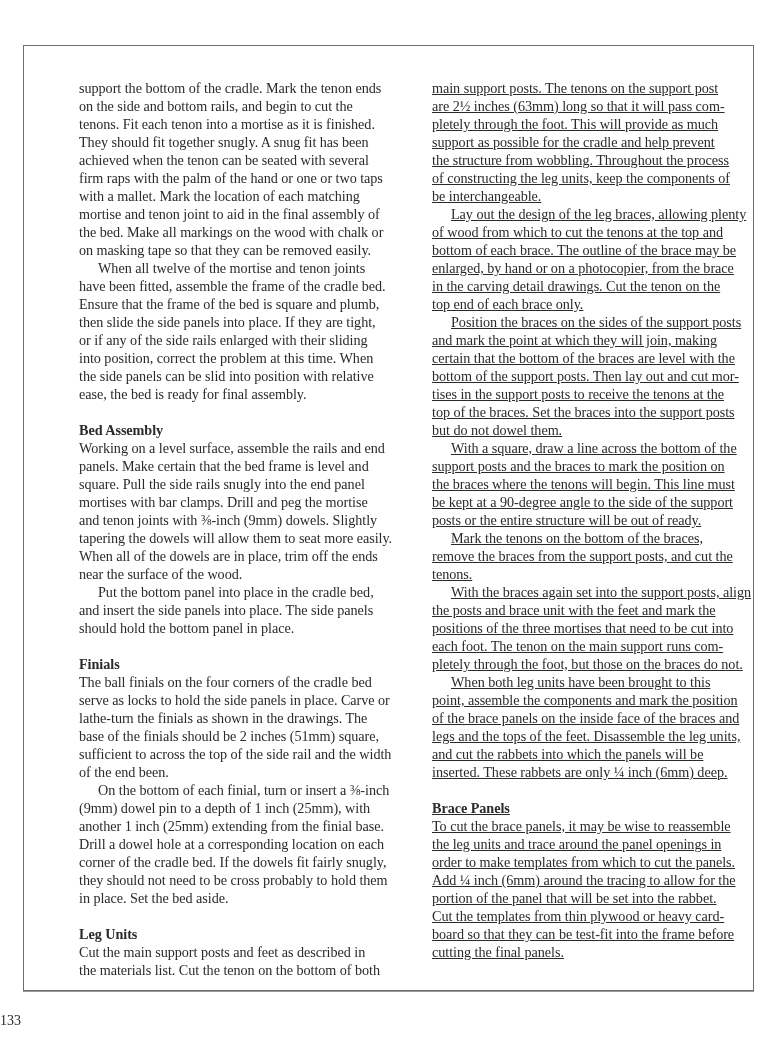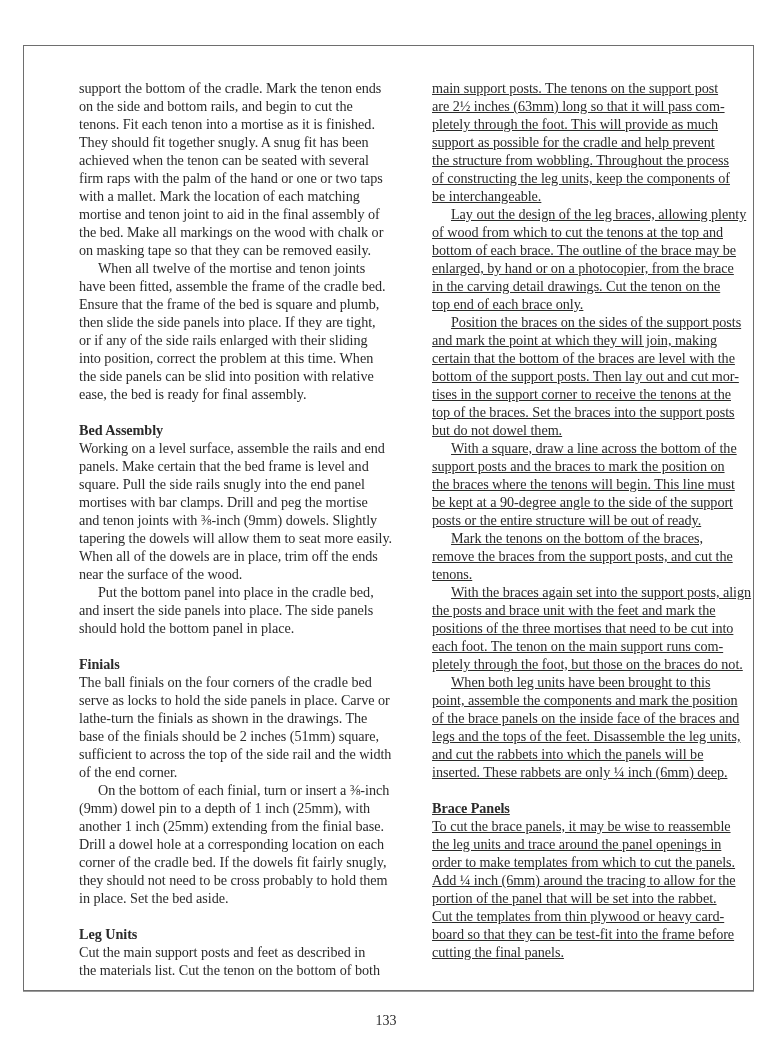--- a/index.html
+++ b/index.html
@@ -58,21 +58,21 @@
     }
     .gap {
       display: block;
       height: 18px;
     }
     .page-number {
       position: absolute;
       top: 1013px;
       left: 0;
       width: 772px;
-      text-align: center;
+      text-align: left;
       font-size: 14px;
       color: #2a2a2a;
     }
   </style>
 </head>
 <body>
 
 <div class="page-frame"></div>
 
 <div class="column col-left">
@@ -107,21 +107,21 @@
     <span class="line indent">Put the bottom panel into place in the cradle bed,</span>
     <span class="line">and insert the side panels into place. The side panels</span>
     <span class="line">should hold the bottom panel in place.</span>
     <span class="gap"></span>
     <span class="heading">Finials</span>
     <span class="line">The ball finials on the four corners of the cradle bed</span>
     <span class="line">serve as locks to hold the side panels in place. Carve or</span>
     <span class="line">lathe-turn the finials as shown in the drawings. The</span>
     <span class="line">base of the finials should be 2 inches (51mm) square,</span>
     <span class="line">sufficient to across the top of the side rail and the width</span>
-    <span class="line">of the end corner.</span>
+    <span class="line">of the end been.</span>
     <span class="line indent">On the bottom of each finial, turn or insert a ⅜-inch</span>
     <span class="line">(9mm) dowel pin to a depth of 1 inch (25mm), with</span>
     <span class="line">another 1 inch (25mm) extending from the finial base.</span>
     <span class="line">Drill a dowel hole at a corresponding location on each</span>
     <span class="line">corner of the cradle bed. If the dowels fit fairly snugly,</span>
     <span class="line">they should not need to be cross probably to hold them</span>
     <span class="line">in place. Set the bed aside.</span>
     <span class="gap"></span>
     <span class="heading">Leg Units</span>
     <span class="line">Cut the main support posts and feet as described in</span>
@@ -138,21 +138,21 @@
     <span class="line indent">Lay out the design of the leg braces, allowing plenty</span>
     <span class="line">of wood from which to cut the tenons at the top and</span>
     <span class="line">bottom of each brace. The outline of the brace may be</span>
     <span class="line">enlarged, by hand or on a photocopier, from the brace</span>
     <span class="line">in the carving detail drawings. Cut the tenon on the</span>
     <span class="line">top end of each brace only.</span>
     <span class="line indent">Position the braces on the sides of the support posts</span>
     <span class="line">and mark the point at which they will join, making</span>
     <span class="line">certain that the bottom of the braces are level with the</span>
     <span class="line">bottom of the support posts. Then lay out and cut mor-</span>
-    <span class="line">tises in the support corner to receive the tenons at the</span>
+    <span class="line">tises in the support posts to receive the tenons at the</span>
     <span class="line">top of the braces. Set the braces into the support posts</span>
     <span class="line">but do not dowel them.</span>
     <span class="line indent">With a square, draw a line across the bottom of the</span>
     <span class="line">support posts and the braces to mark the position on</span>
     <span class="line">the braces where the tenons will begin. This line must</span>
     <span class="line">be kept at a 90-degree angle to the side of the support</span>
     <span class="line">posts or the entire structure will be out of ready.</span>
     <span class="line indent">Mark the tenons on the bottom of the braces,</span>
     <span class="line">remove the braces from the support posts, and cut the</span>
     <span class="line">tenons.</span>

